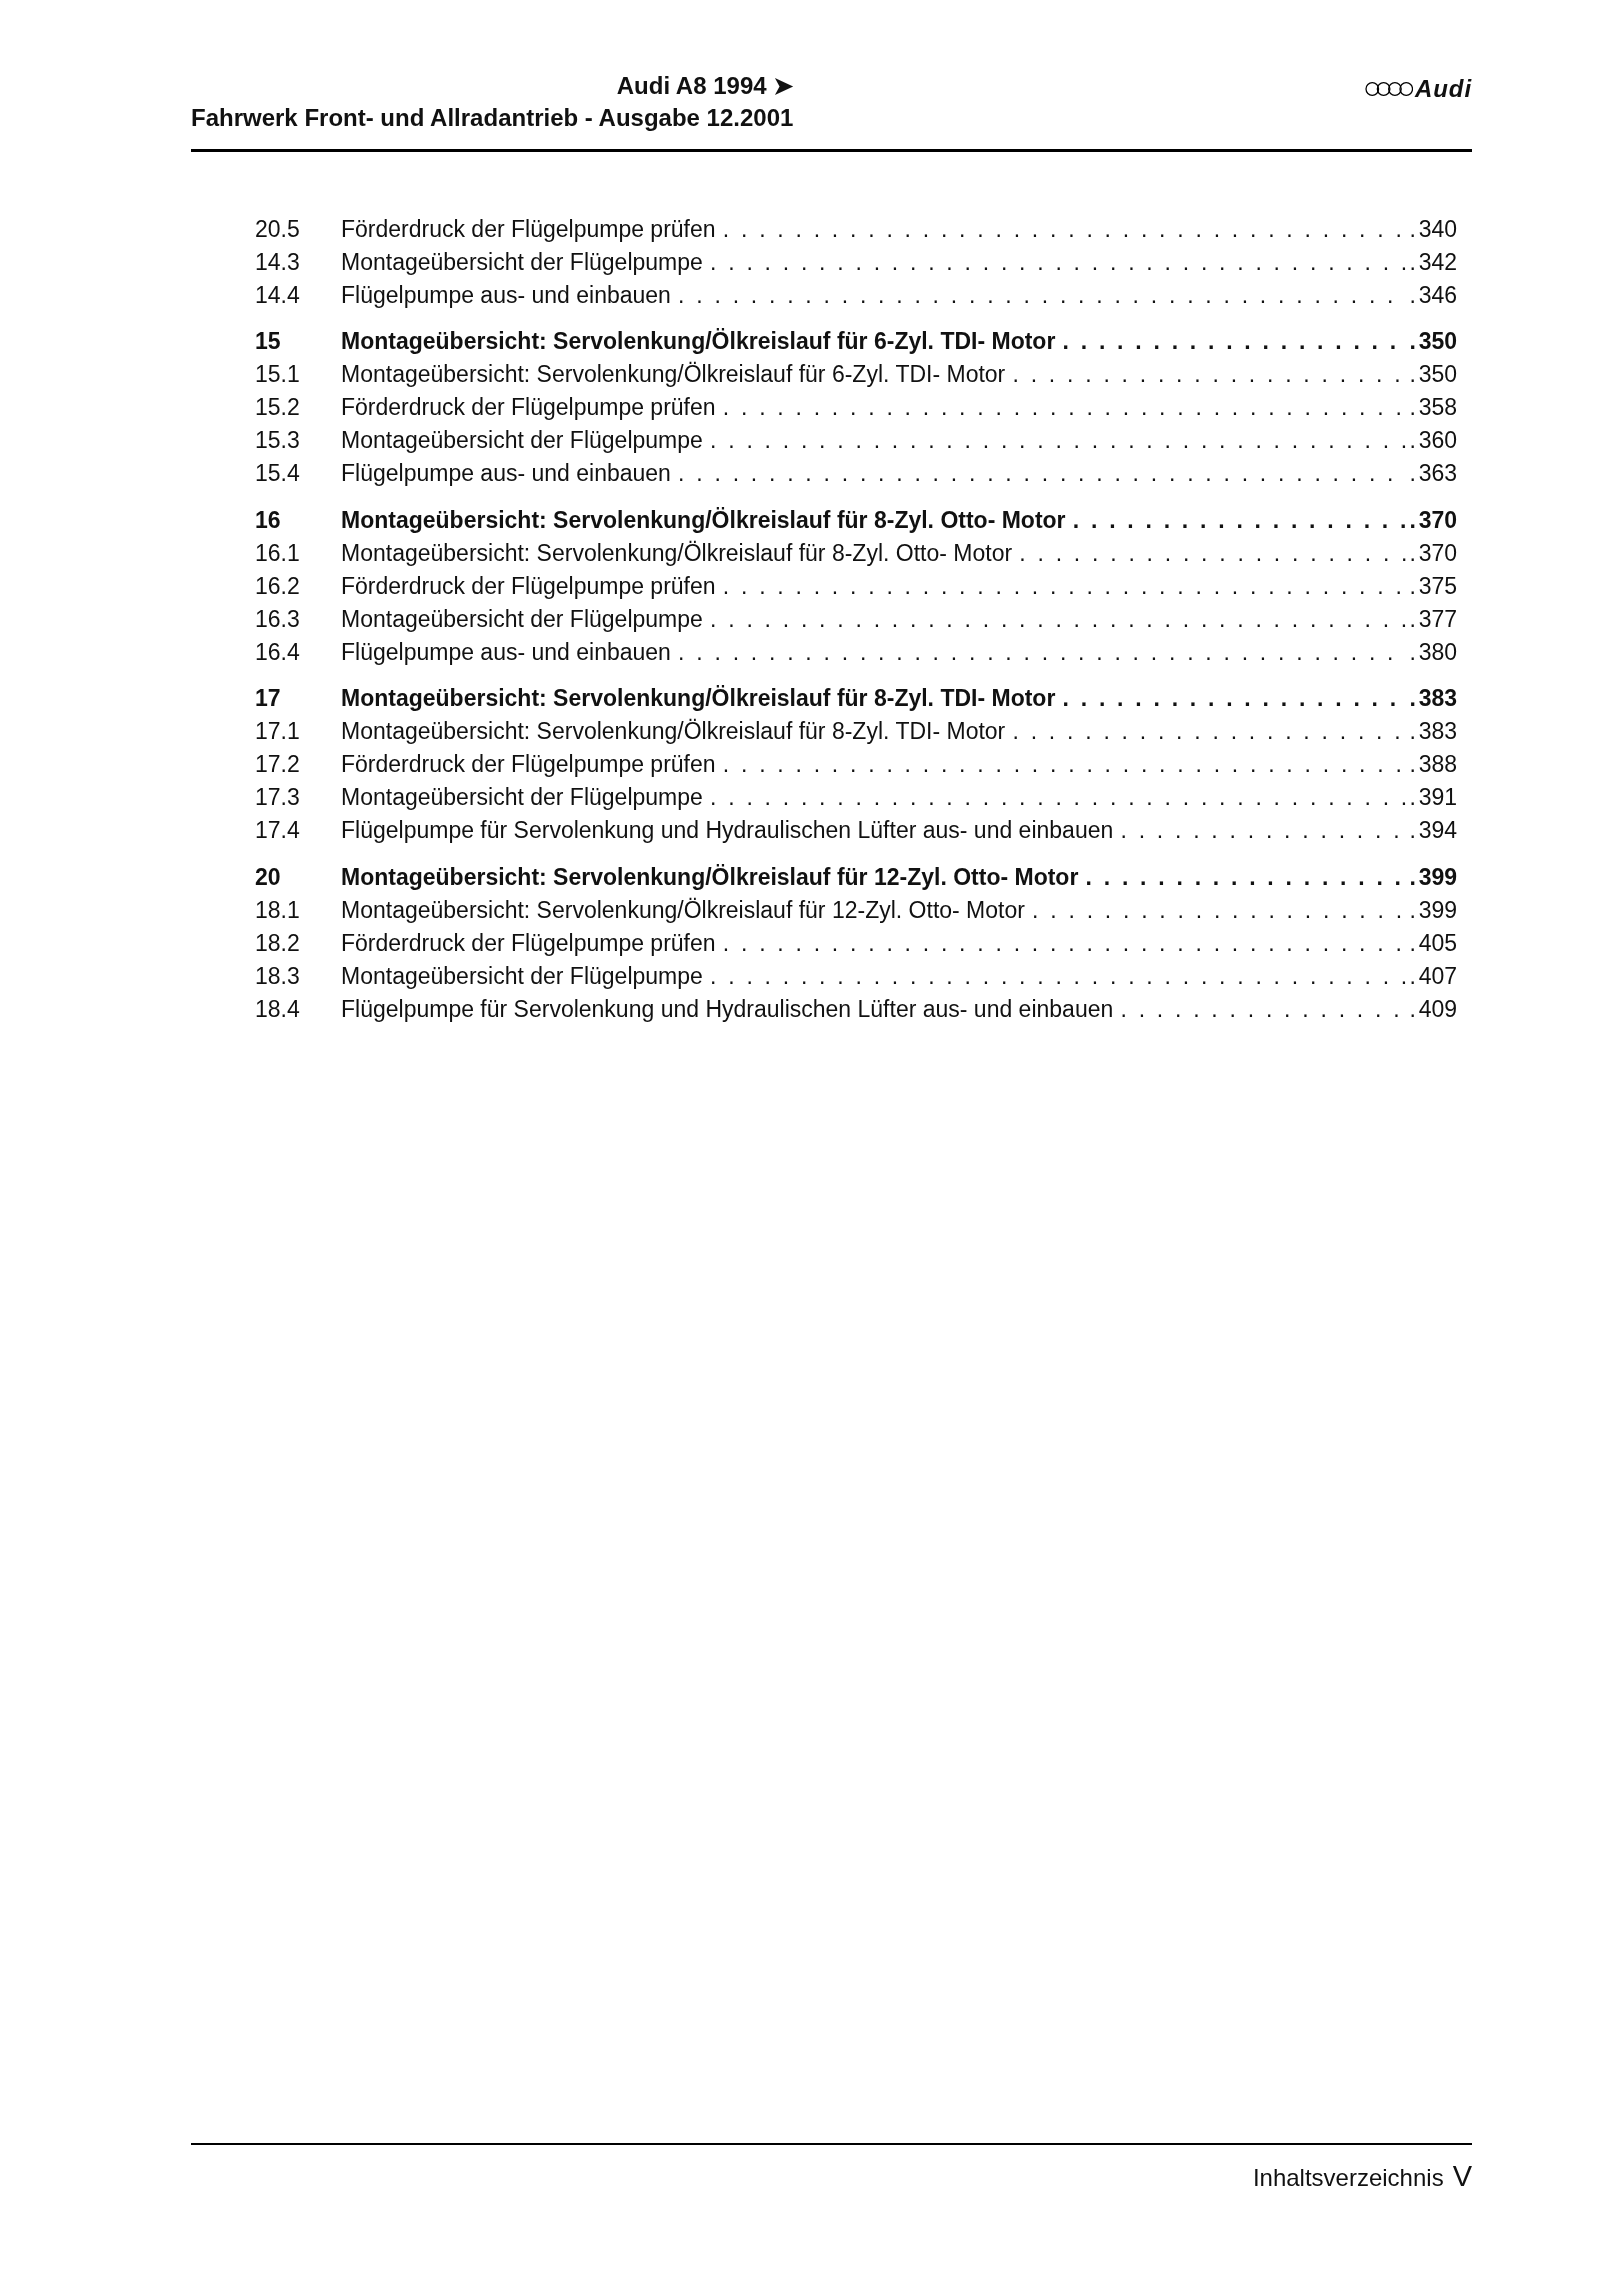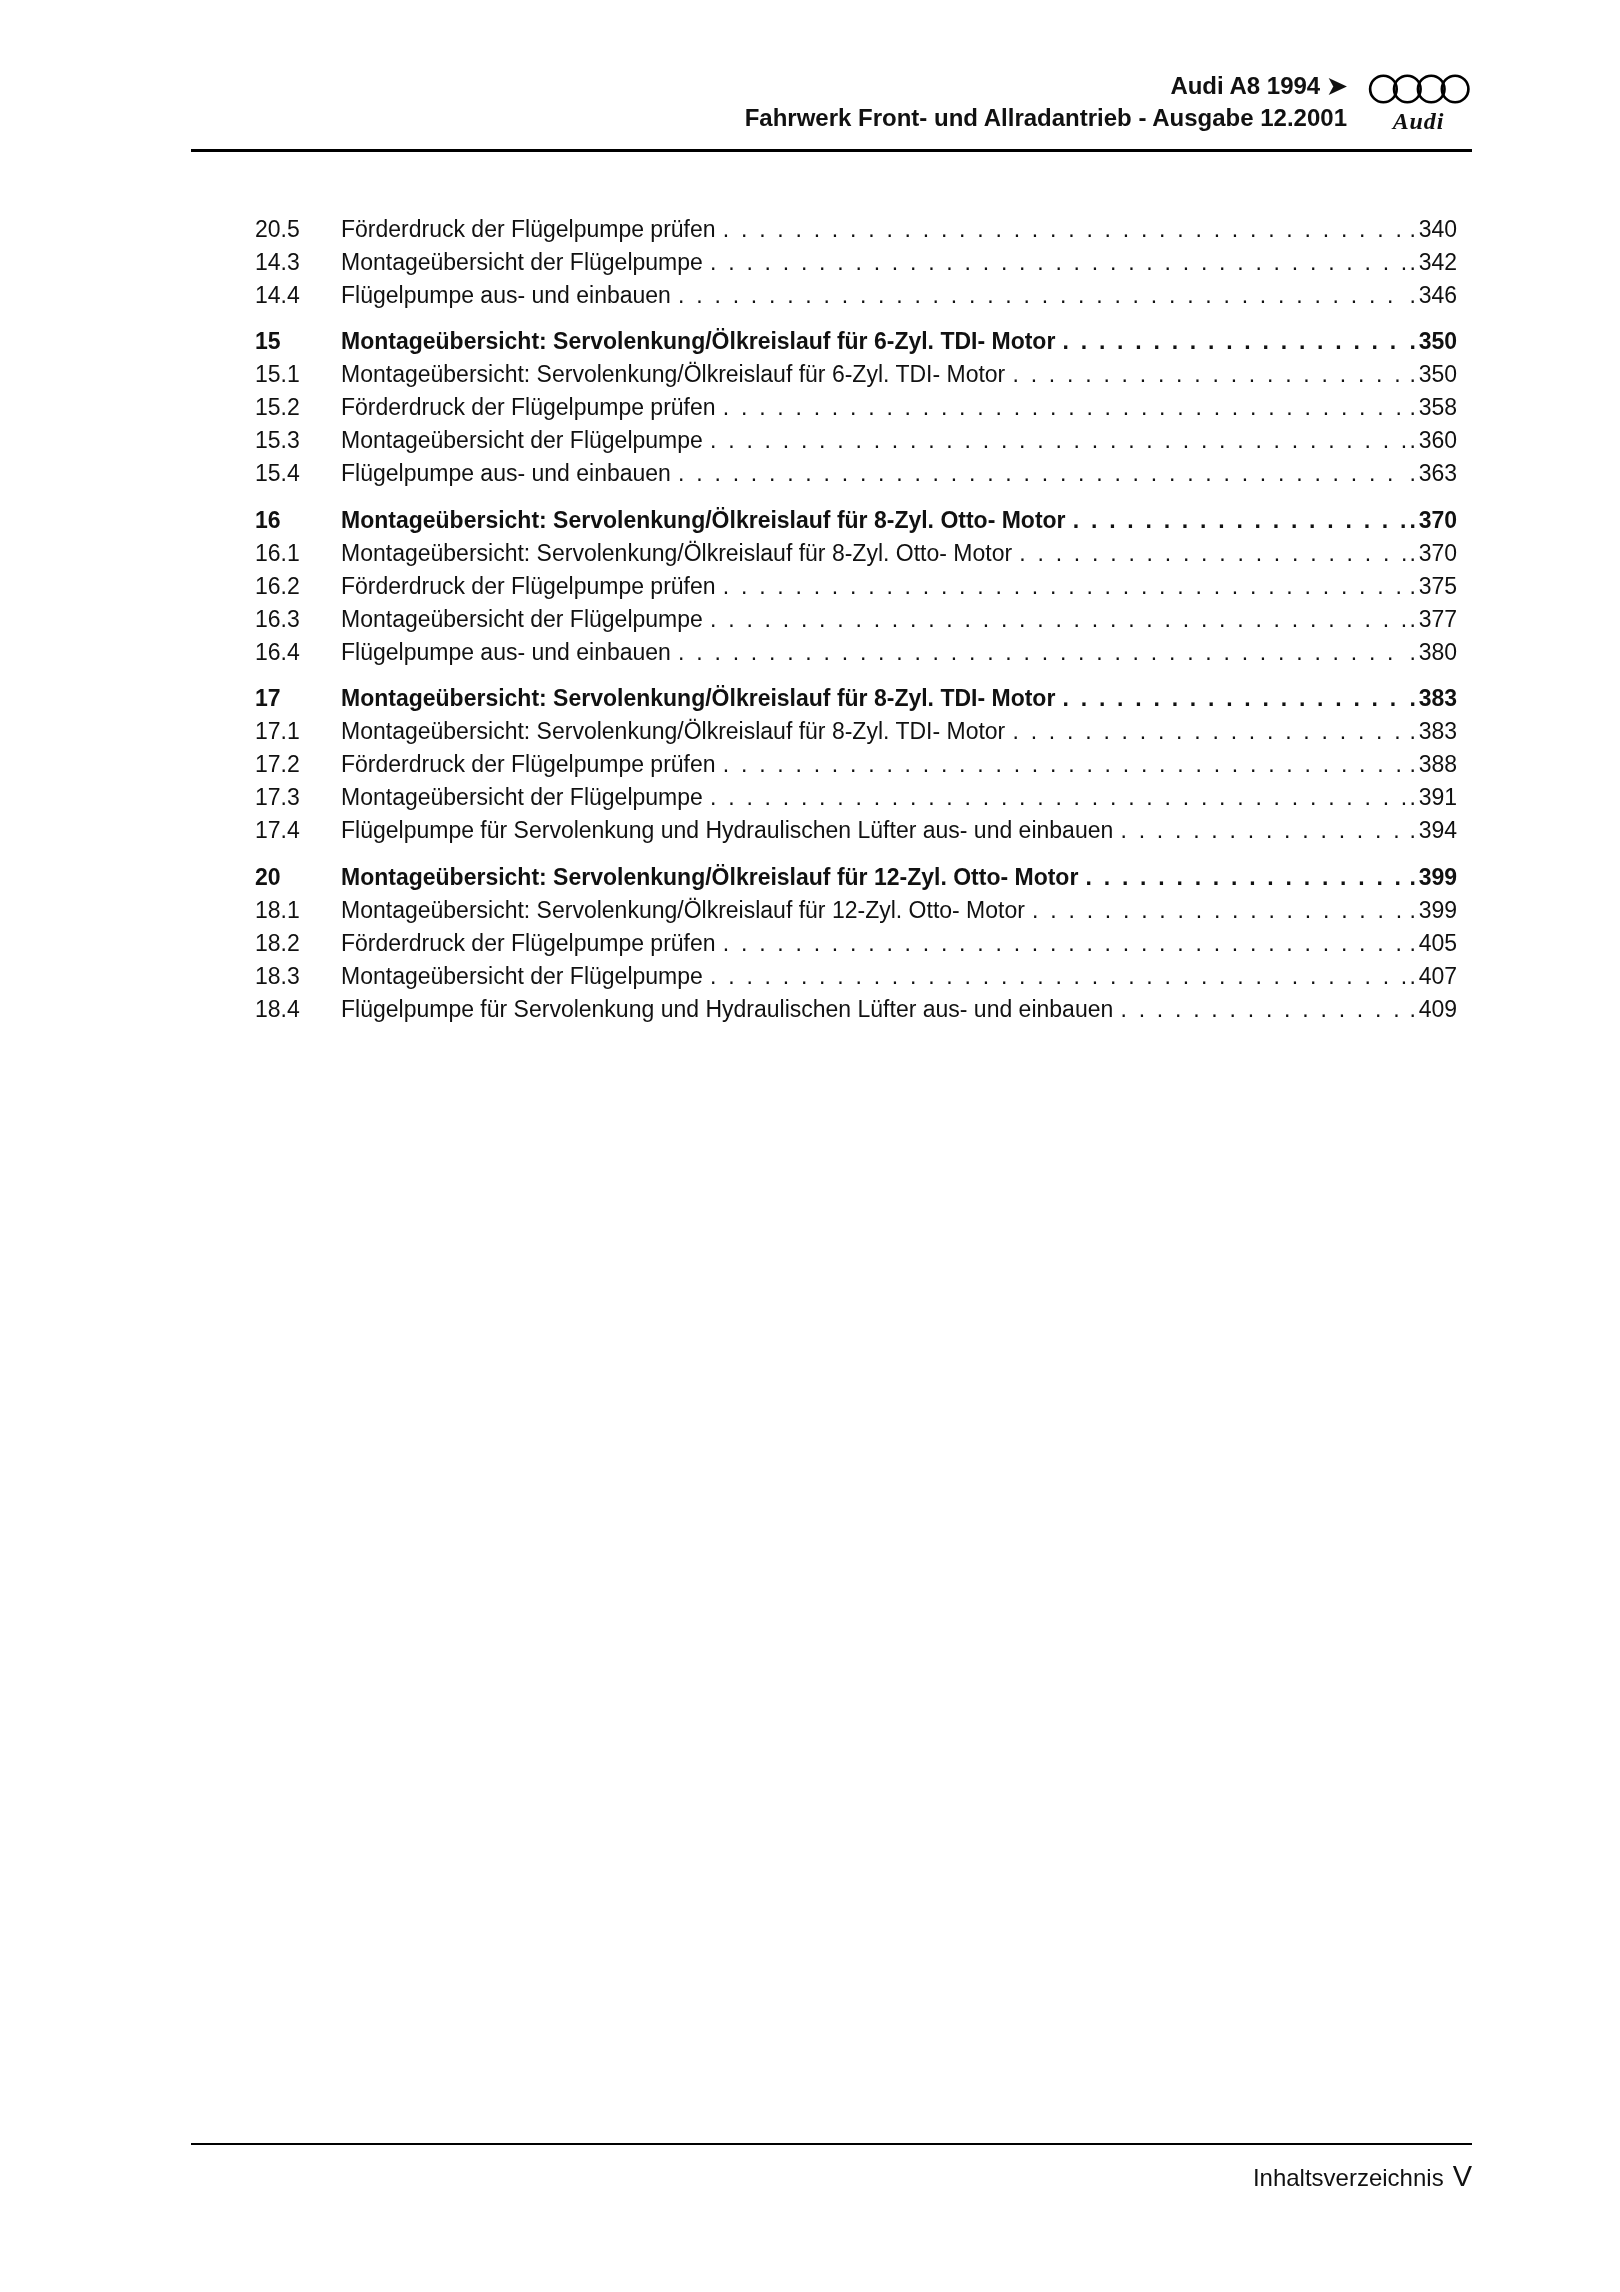--- a/index.html
+++ b/index.html
@@ -18,39 +18,38 @@
     overflow: hidden;
   }
 
   
   .header {
     position: absolute;
     top: 70px;
     left: 191px;
     width: 1281px;
     display: flex;
-    justify-content: flex-end;
+    justify-content: space-between;
     align-items: flex-start;
     gap: 18px;
   }
   .header-text {
     text-align: right;
     font-weight: bold;
     font-size: 24px;
     line-height: 32px;
     white-space: nowrap;
   }
   .header-logo {
     width: 107px;
     display: flex;
-    flex-direction: column;
+    flex-direction: row;
     align-items: center;
     gap: 1.8px;
     padding-top: 1.8px;
-    font-family: Liberation Serif, serif;
   }
   .audi-wordmark {
     font-style: italic;
     font-weight: bold;
     font-size: 24px;
     letter-spacing: 0.9px;
     line-height: 27px;
   }
   .header-rule {
     position: absolute;

